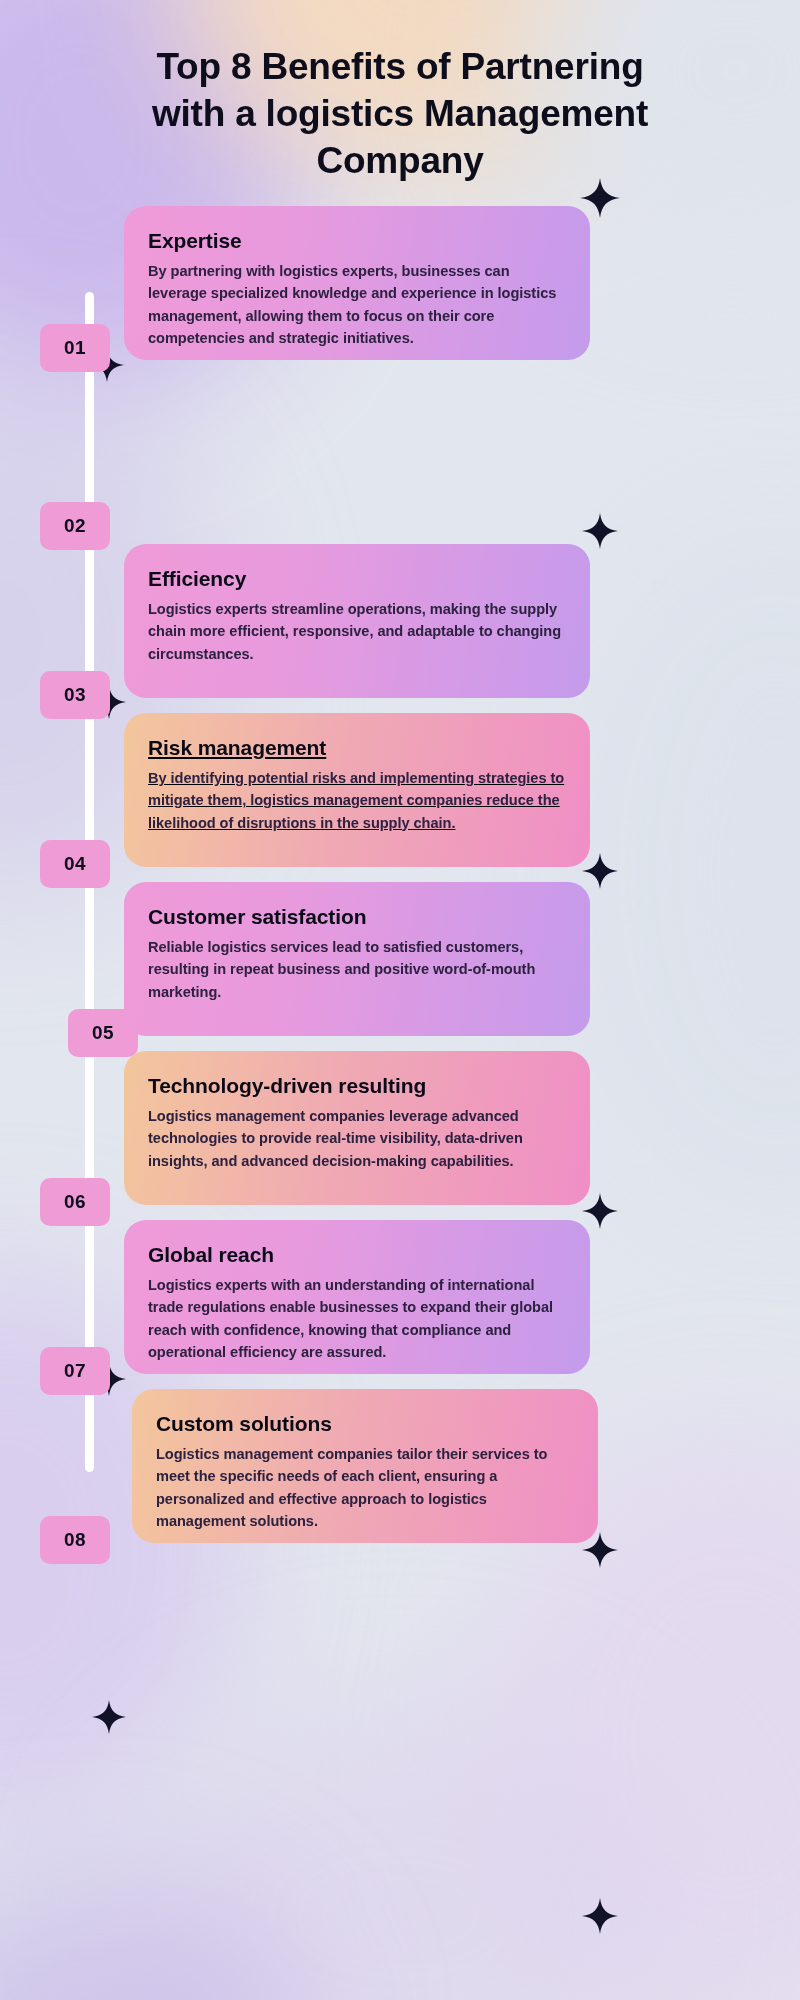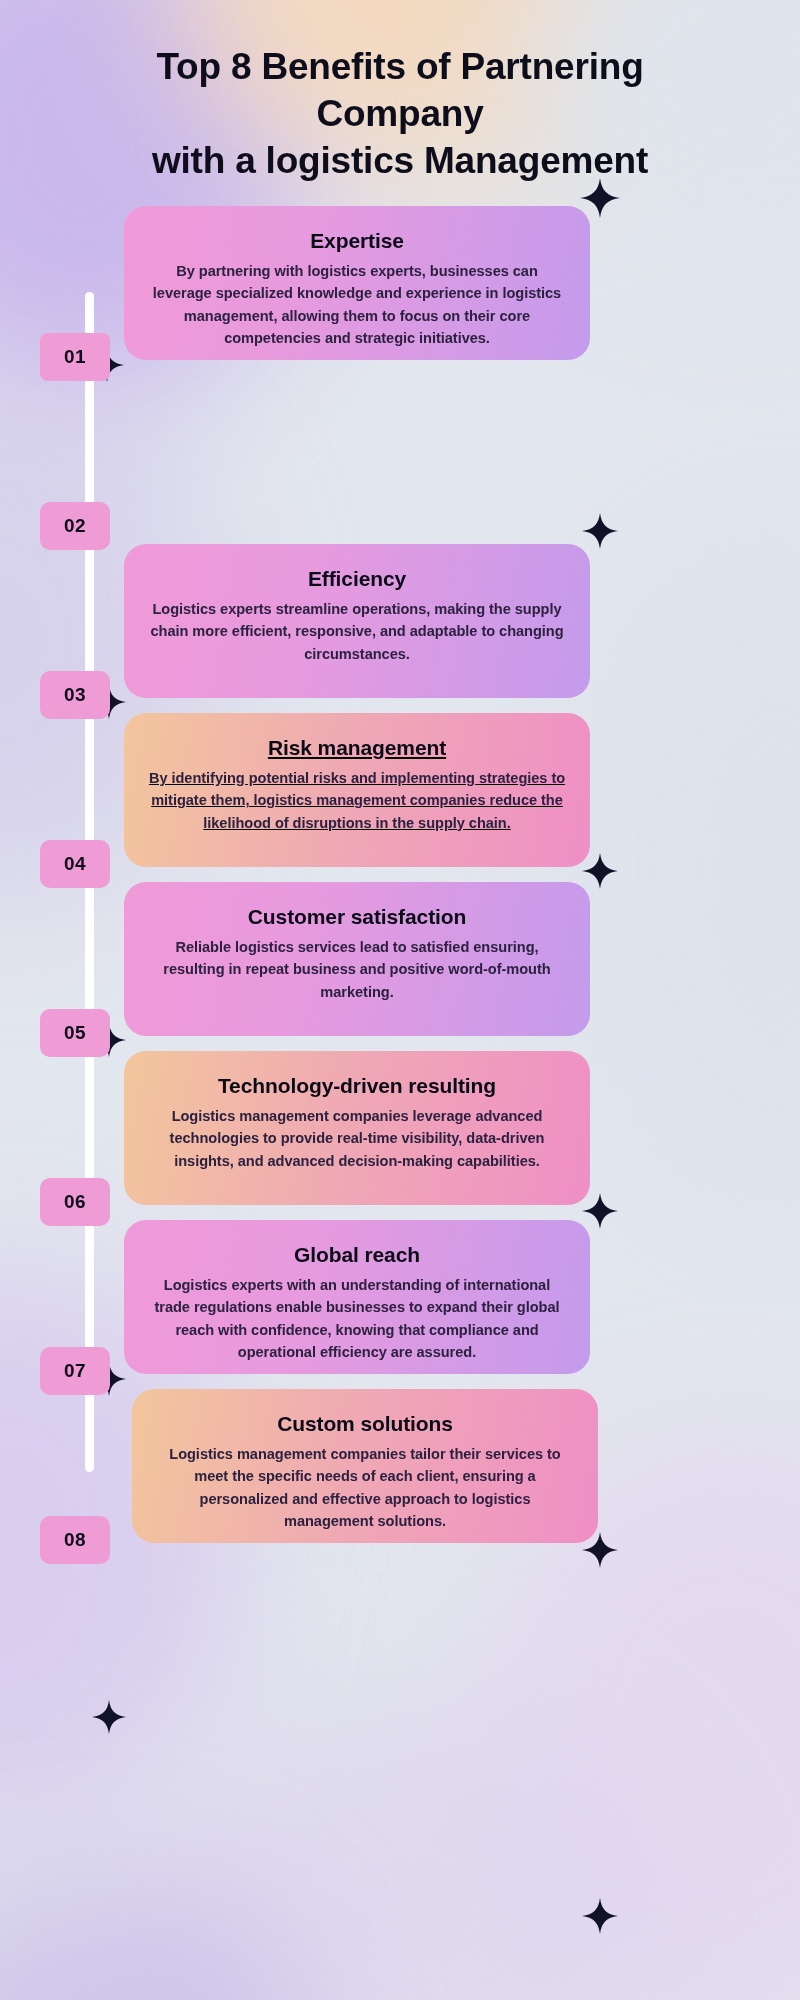--- a/index.html
+++ b/index.html
@@ -49,21 +49,20 @@
 
   
   .spark { position:absolute; color:#111128; }
   .spark svg { display:block; }
 
   
   .card {
     position:absolute; left:124px; width:466px;
     border-radius:22px;
     padding:22px 24px 20px 24px;
-    text-align:center;
   }
   .card.alt-a { background:linear-gradient(100deg,#f09ad8 0%,#e79ade 38%,#c49bec 100%); }
   .card.alt-b { background:linear-gradient(100deg,#f3c69c 0%,#efa8b4 48%,#ef8fc6 100%); }
 
   .card h3 {
     font-size:21px; font-weight:bold; color:#0b0b18;
     letter-spacing:-0.1px; margin-bottom:7px; line-height:1.2;
   }
   .card p {
     font-size:14.6px; line-height:1.52; color:#2d2140;
@@ -82,22 +81,22 @@
   <div class="blob b6"></div>
   <div class="blob b7"></div>
   <div class="blob b8"></div>
   <div class="blob b9"></div>
 </div>
 
 <div id="page">
 
   <div class="title">
     <div>Top 8 Benefits of Partnering</div>
+    <div>with a logistics Management</div>
     <div>Company</div>
-    <div>with a logistics Management</div>
   </div>
 
   <div class="rail"></div>
 
   <div class="spark" style="left:580px; top:178px;">
       <svg width="40" height="40" viewBox="0 0 40 40">
         <path d="M20 0 C21.6 12.6 27.4 18.4 40 20 C27.4 21.6 21.6 27.4 20 40 C18.4 27.4 12.6 21.6 0 20 C12.6 18.4 18.4 12.6 20 0 Z" fill="currentColor"></path>
       </svg>
     </div>
   <div class="spark" style="left:90px;  top:348px;">
@@ -144,33 +143,33 @@
       <svg width="34" height="34" viewBox="0 0 40 40">
         <path d="M20 0 C21.6 12.6 27.4 18.4 40 20 C27.4 21.6 21.6 27.4 20 40 C18.4 27.4 12.6 21.6 0 20 C12.6 18.4 18.4 12.6 20 0 Z" fill="currentColor"></path>
       </svg>
     </div>
   <div class="spark" style="left:582px; top:1898px;">
       <svg width="36" height="36" viewBox="0 0 40 40">
         <path d="M20 0 C21.6 12.6 27.4 18.4 40 20 C27.4 21.6 21.6 27.4 20 40 C18.4 27.4 12.6 21.6 0 20 C12.6 18.4 18.4 12.6 20 0 Z" fill="currentColor"></path>
       </svg>
     </div>
 
-  <div class="badge" style="top:333px;border-radius:8px;">
+  <div class="badge" style="top:324px;">
       <span>01</span>
     </div>
   <div class="badge" style="top:502px;">
       <span>02</span>
     </div>
   <div class="badge" style="top:671px;">
       <span>03</span>
     </div>
   <div class="badge" style="top:840px;">
       <span>04</span>
     </div>
-  <div class="badge" style="top:1009px;">
+  <div class="badge" style="top:1009px;margin-left:28px;">
       <span>05</span>
     </div>
   <div class="badge" style="top:1178px;justify-content:center;">
       <span>06</span>
     </div>
   <div class="badge" style="top:1347px;">
       <span>07</span>
     </div>
   <div class="badge" style="top:1516px;">
       <span>08</span>
@@ -187,21 +186,21 @@
     <p>Logistics experts streamline operations, making the supply chain more efficient, responsive, and adaptable to changing circumstances.</p>
   </div>
 
   <div class="card alt-b" style="top:713px; height:154px;text-decoration:underline;">
     <h3>Risk management</h3>
     <p>By identifying potential risks and implementing strategies to mitigate them, logistics management companies reduce the likelihood of disruptions in the supply chain.</p>
   </div>
 
   <div class="card alt-a" style="top:882px; height:154px;">
     <h3>Customer satisfaction</h3>
-    <p>Reliable logistics services lead to satisfied ensuring, resulting in repeat business and positive word-of-mouth marketing.</p>
+    <p>Reliable logistics services lead to satisfied customers, resulting in repeat business and positive word-of-mouth marketing.</p>
   </div>
 
   <div class="card alt-b" style="top:1051px; height:154px;">
     <h3>Technology-driven resulting</h3>
     <p>Logistics management companies leverage advanced technologies to provide real-time visibility, data-driven insights, and advanced decision-making capabilities.</p>
   </div>
 
   <div class="card alt-a" style="top:1220px; height:154px;">
     <h3>Global reach</h3>
     <p>Logistics experts with an understanding of international trade regulations enable businesses to expand their global reach with confidence, knowing that compliance and operational efficiency are assured.</p>

